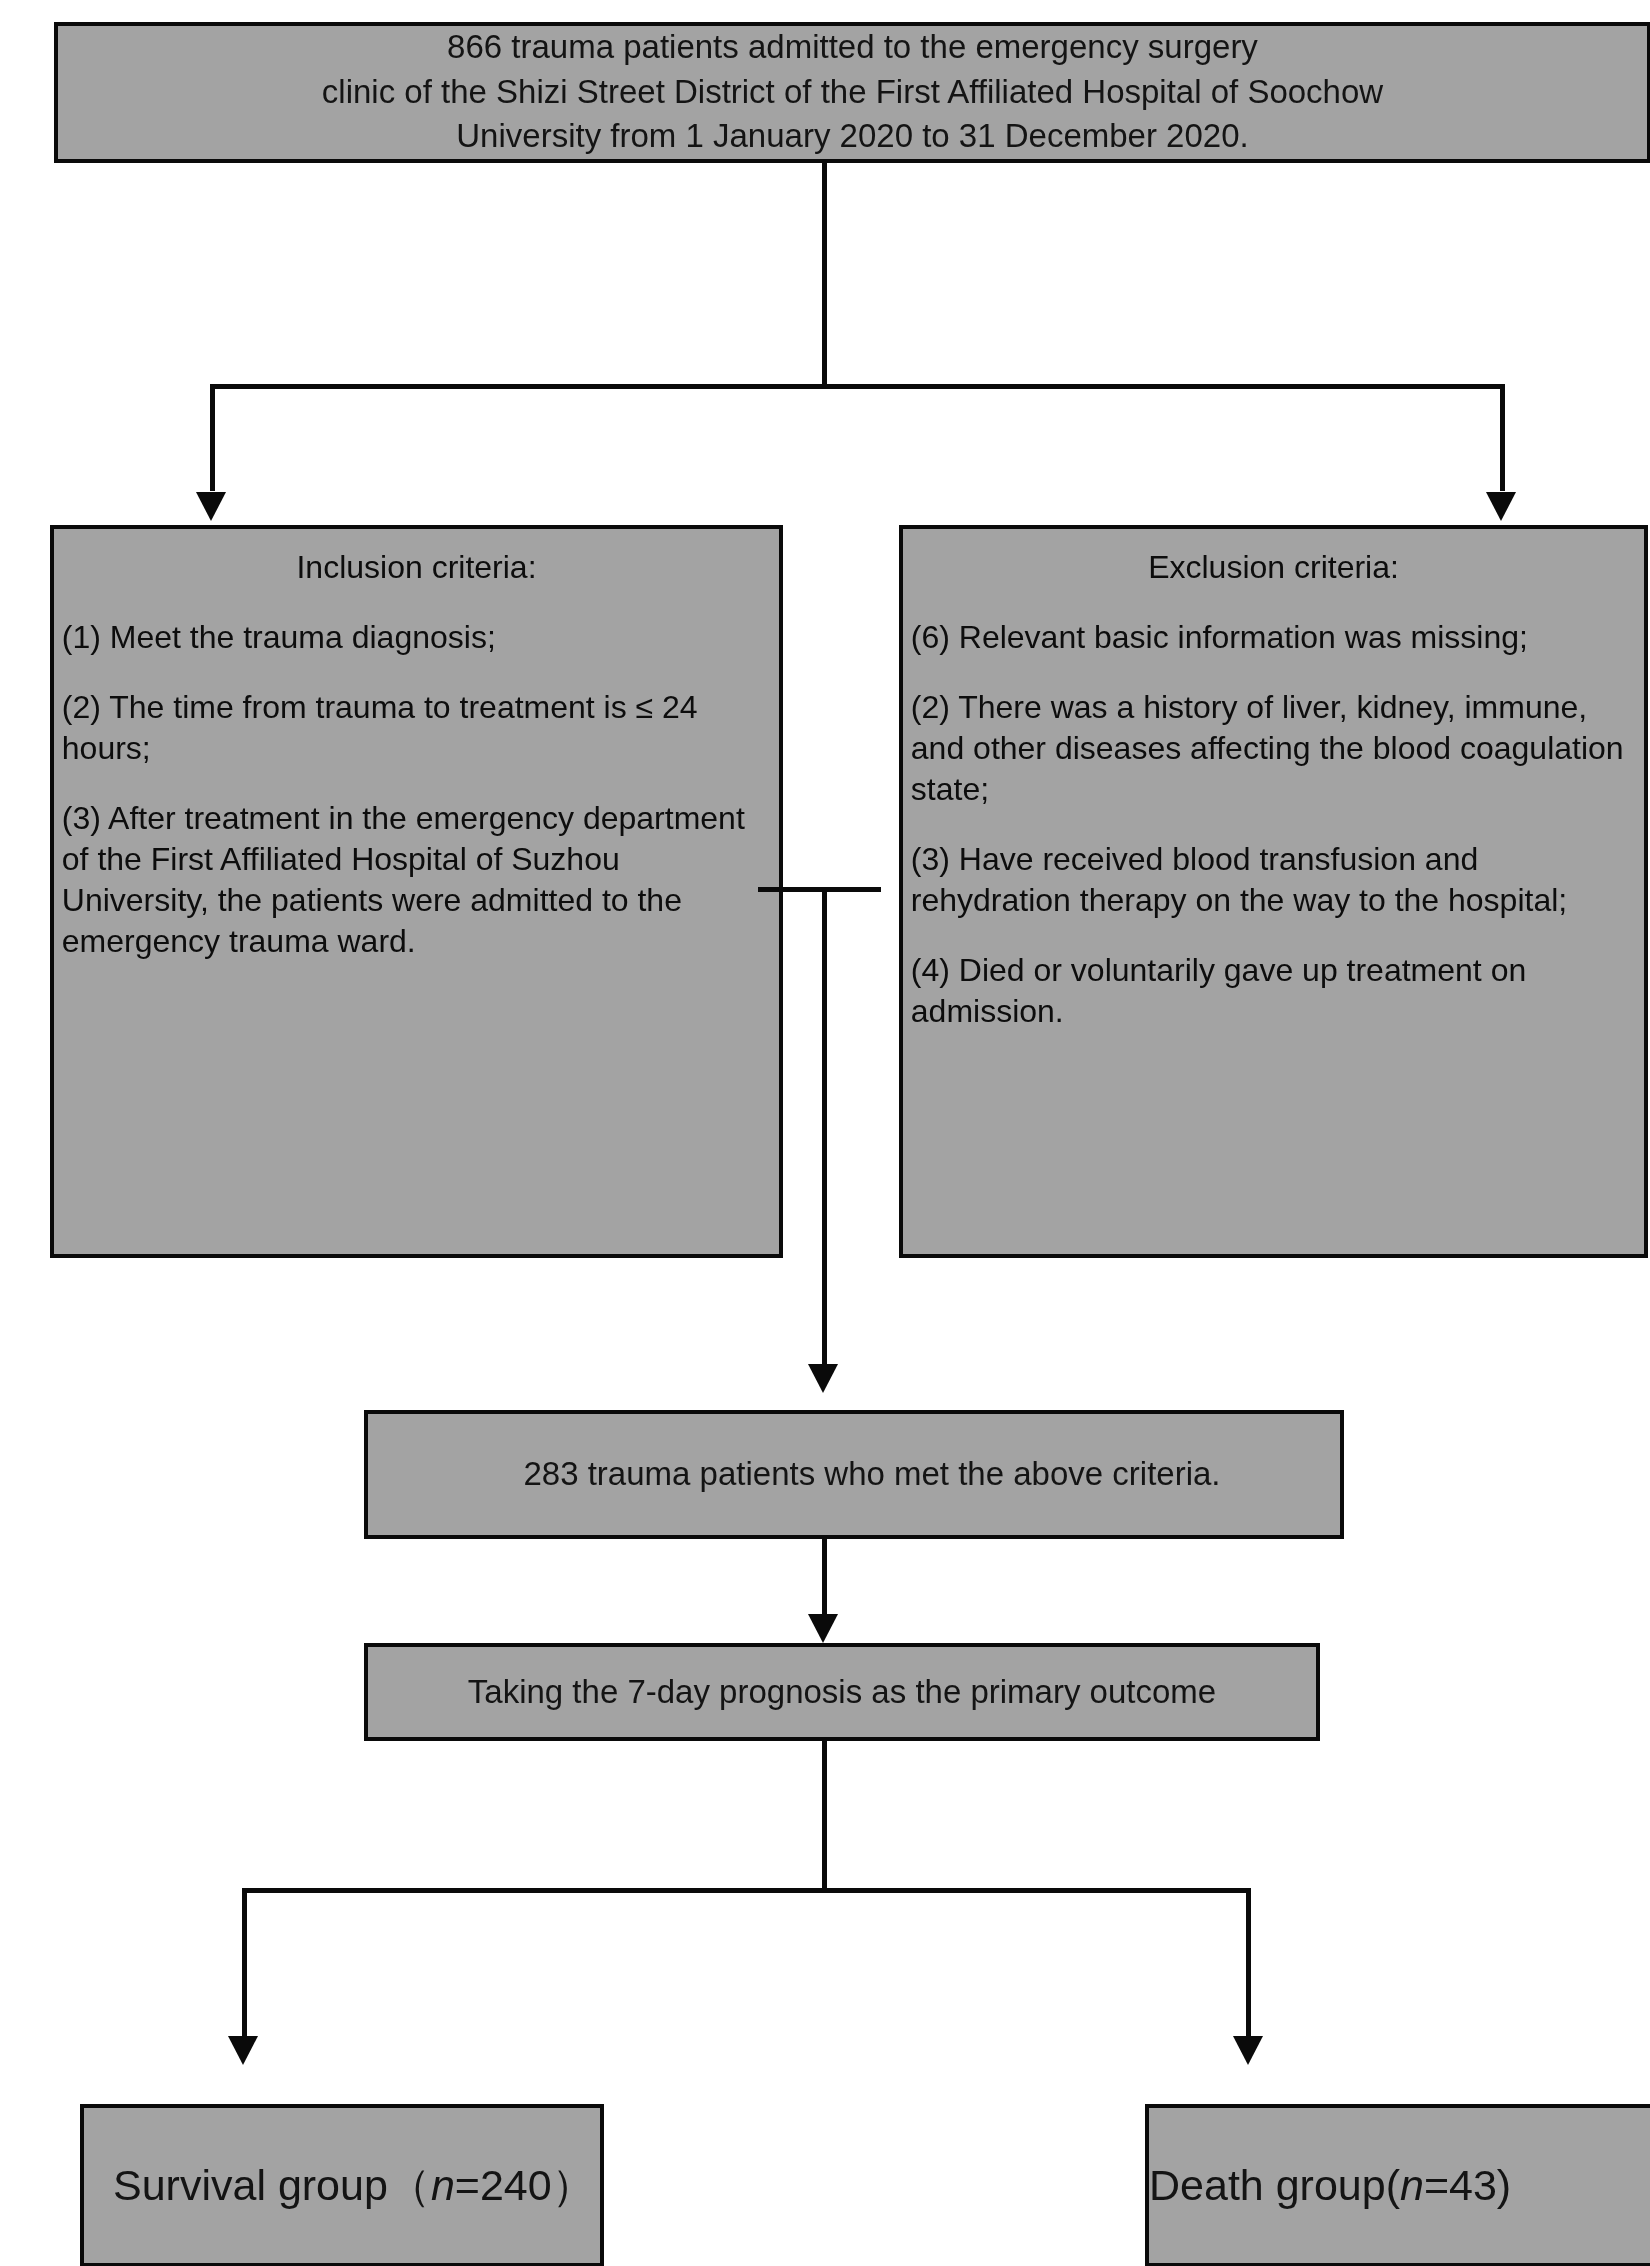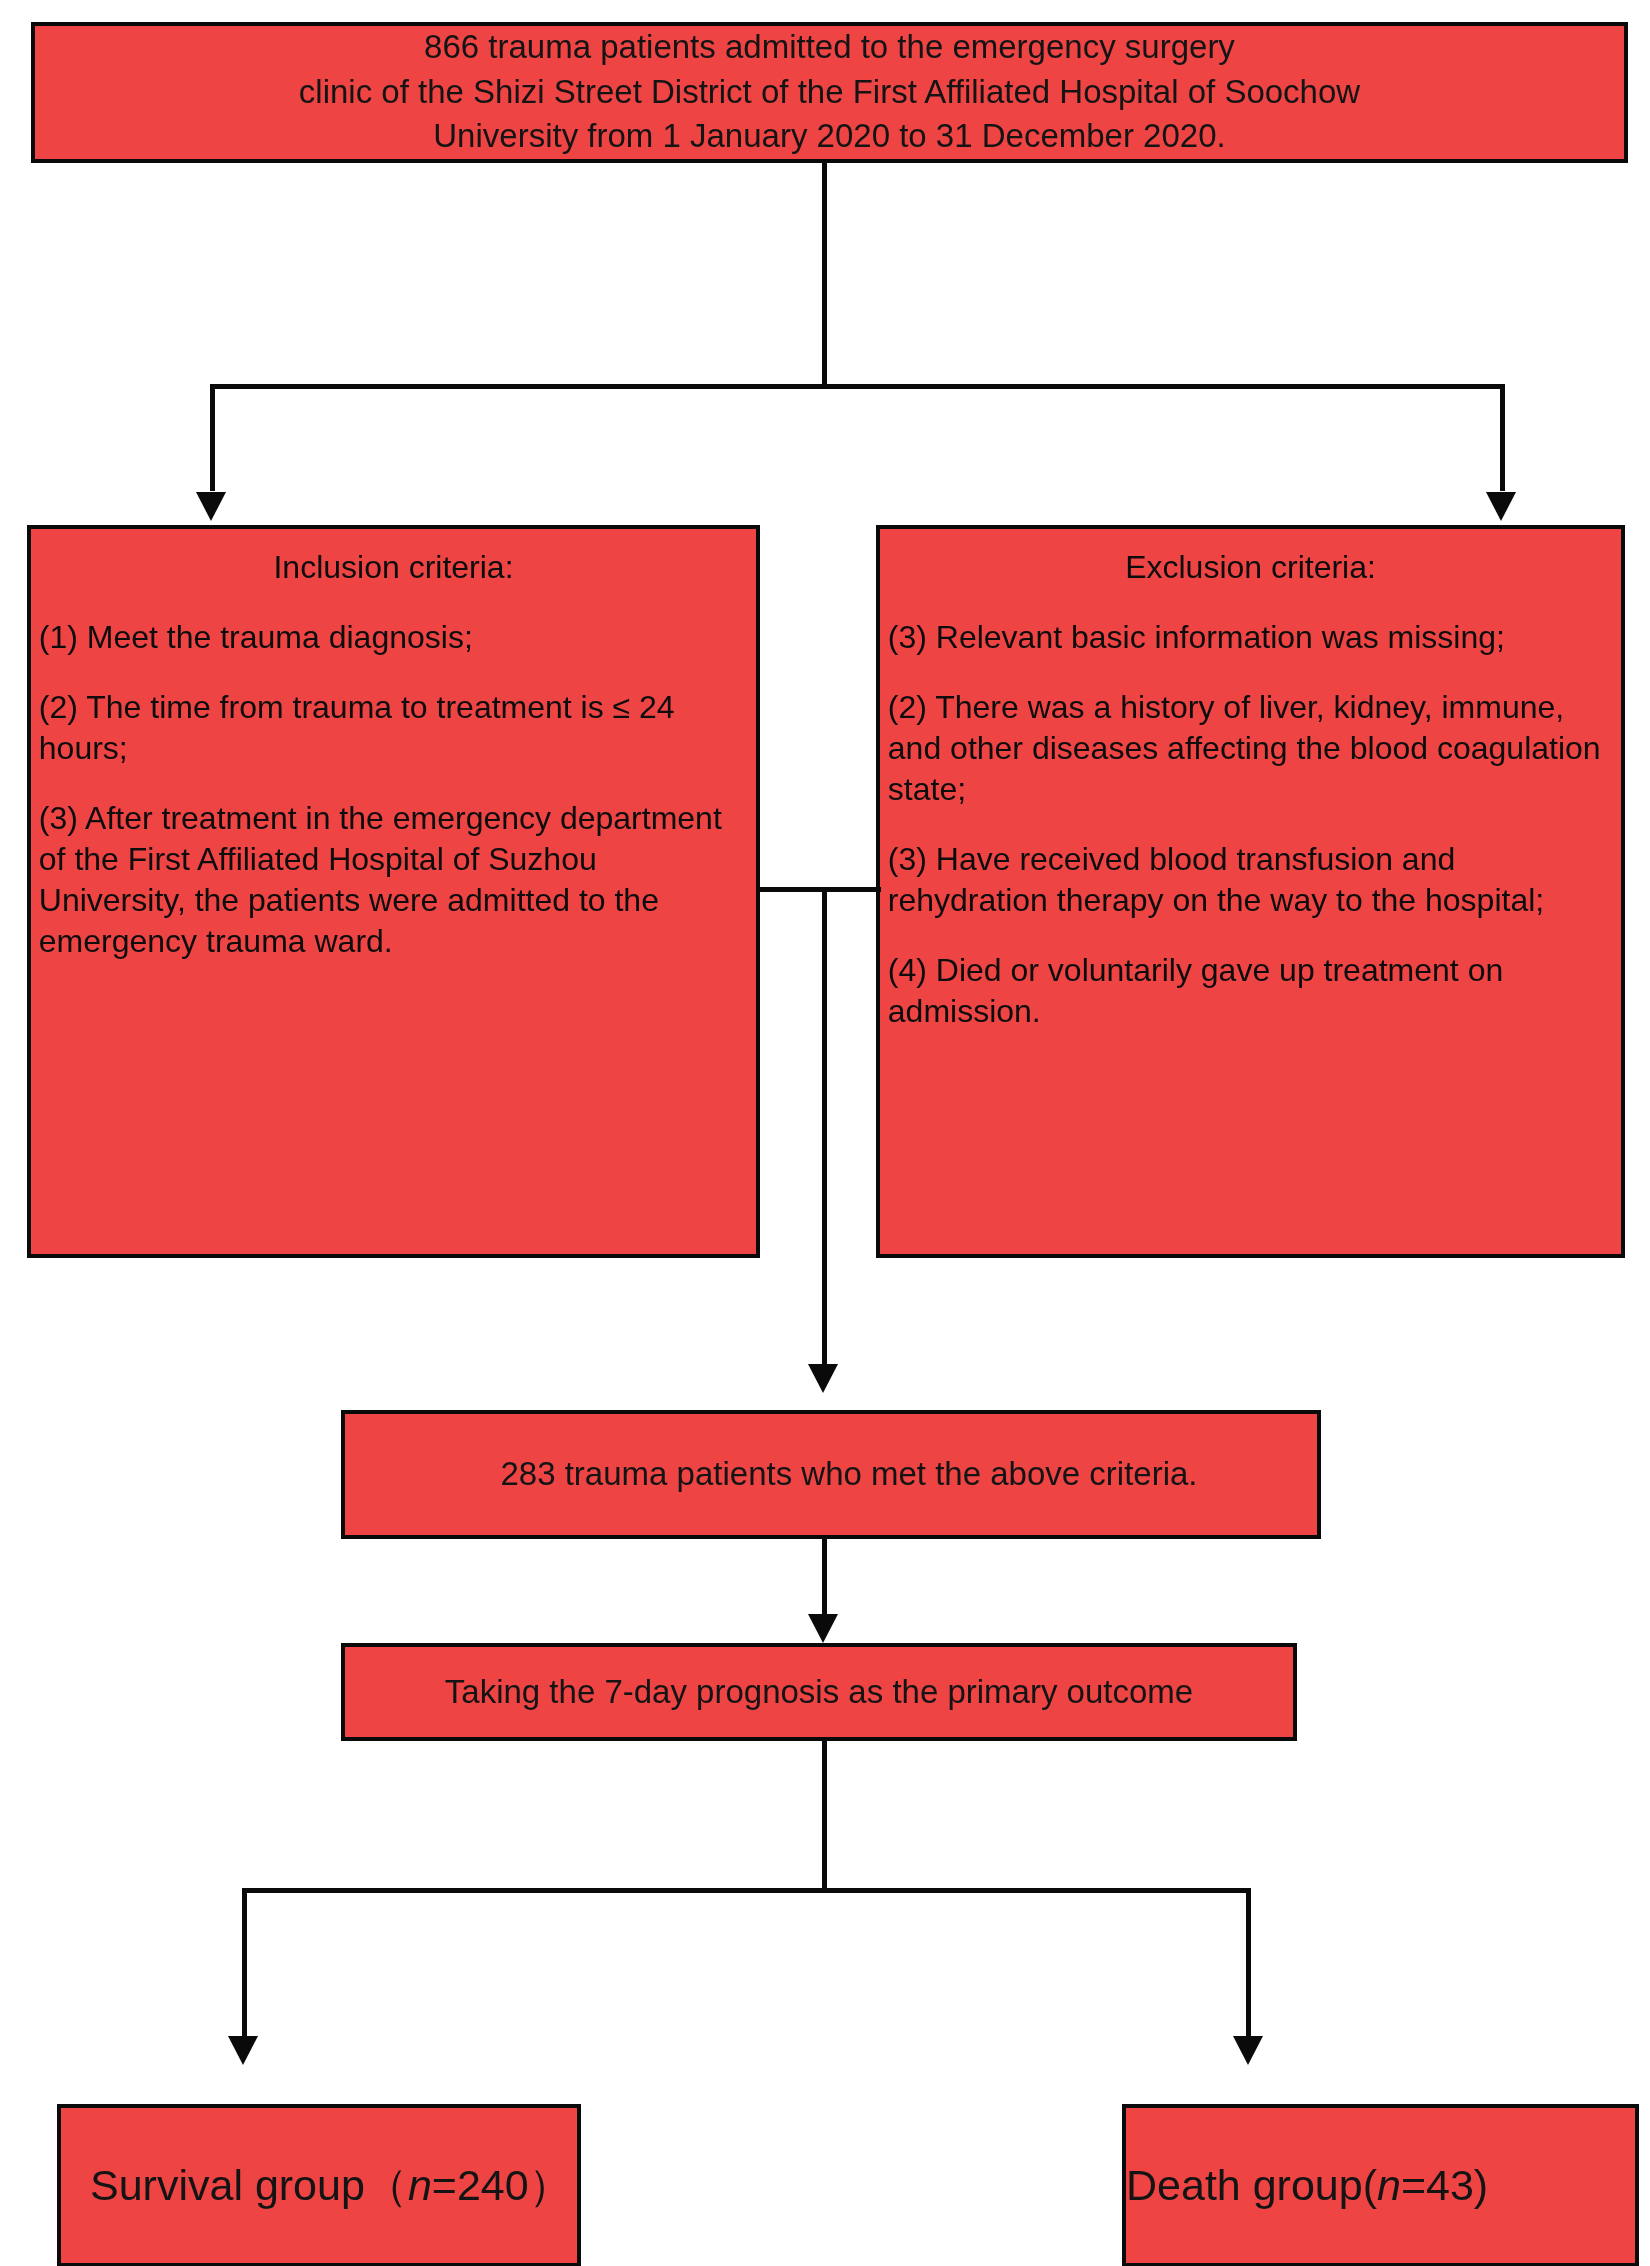--- a/index.html
+++ b/index.html
@@ -14,21 +14,22 @@
     background: #ffffff;
     font-family: "Liberation Sans", sans-serif;
     color: #0d0d0d;
     overflow: hidden;
   }
 
   .box {
     position: absolute;
     box-sizing: border-box;
     border: 4.9px solid #0a0a0a;
-    background: #ef4444;
+    background: #a3a3a3;
+    margin-left: 23px;
   }
 
   .box-text {
     white-space: pre-wrap;
     font-size: 32px;
     line-height: 1.30;
     color: #141414;
   }
 
   
@@ -168,21 +169,21 @@
 
   <div class="box" id="box-inclusion">
     <span class="criteria-title">Inclusion criteria:</span>
     <span class="criteria-item">(1) Meet the trauma diagnosis;</span>
     <span class="criteria-item">(2) The time from trauma to treatment is ≤ 24 hours;</span>
     <span class="criteria-item">(3) After treatment in the emergency department of the First Affiliated Hospital of Suzhou University, the patients were admitted to the emergency trauma ward.</span>
   </div>
 
   <div class="box" id="box-exclusion">
     <span class="criteria-title">Exclusion criteria:</span>
-    <span class="criteria-item">(3) Relevant basic information was missing;</span>
+    <span class="criteria-item">(6) Relevant basic information was missing;</span>
     <span class="criteria-item">(2) There was a history of liver, kidney, immune, and other diseases affecting the blood coagulation state;</span>
     <span class="criteria-item">(3) Have received blood transfusion and rehydration therapy on the way to the hospital;</span>
     <span class="criteria-item">(4) Died or voluntarily gave up treatment on admission.</span>
   </div>
 
   <div class="hline" style="left:758px; top:887px; width:123px;"></div>
   <div class="vline" style="left:822px; top:887px; height:478px;"></div>
   <div class="arrowhead" style="left:808px; top:1364px;"></div>
 
   <div class="box" id="box-met-criteria">

